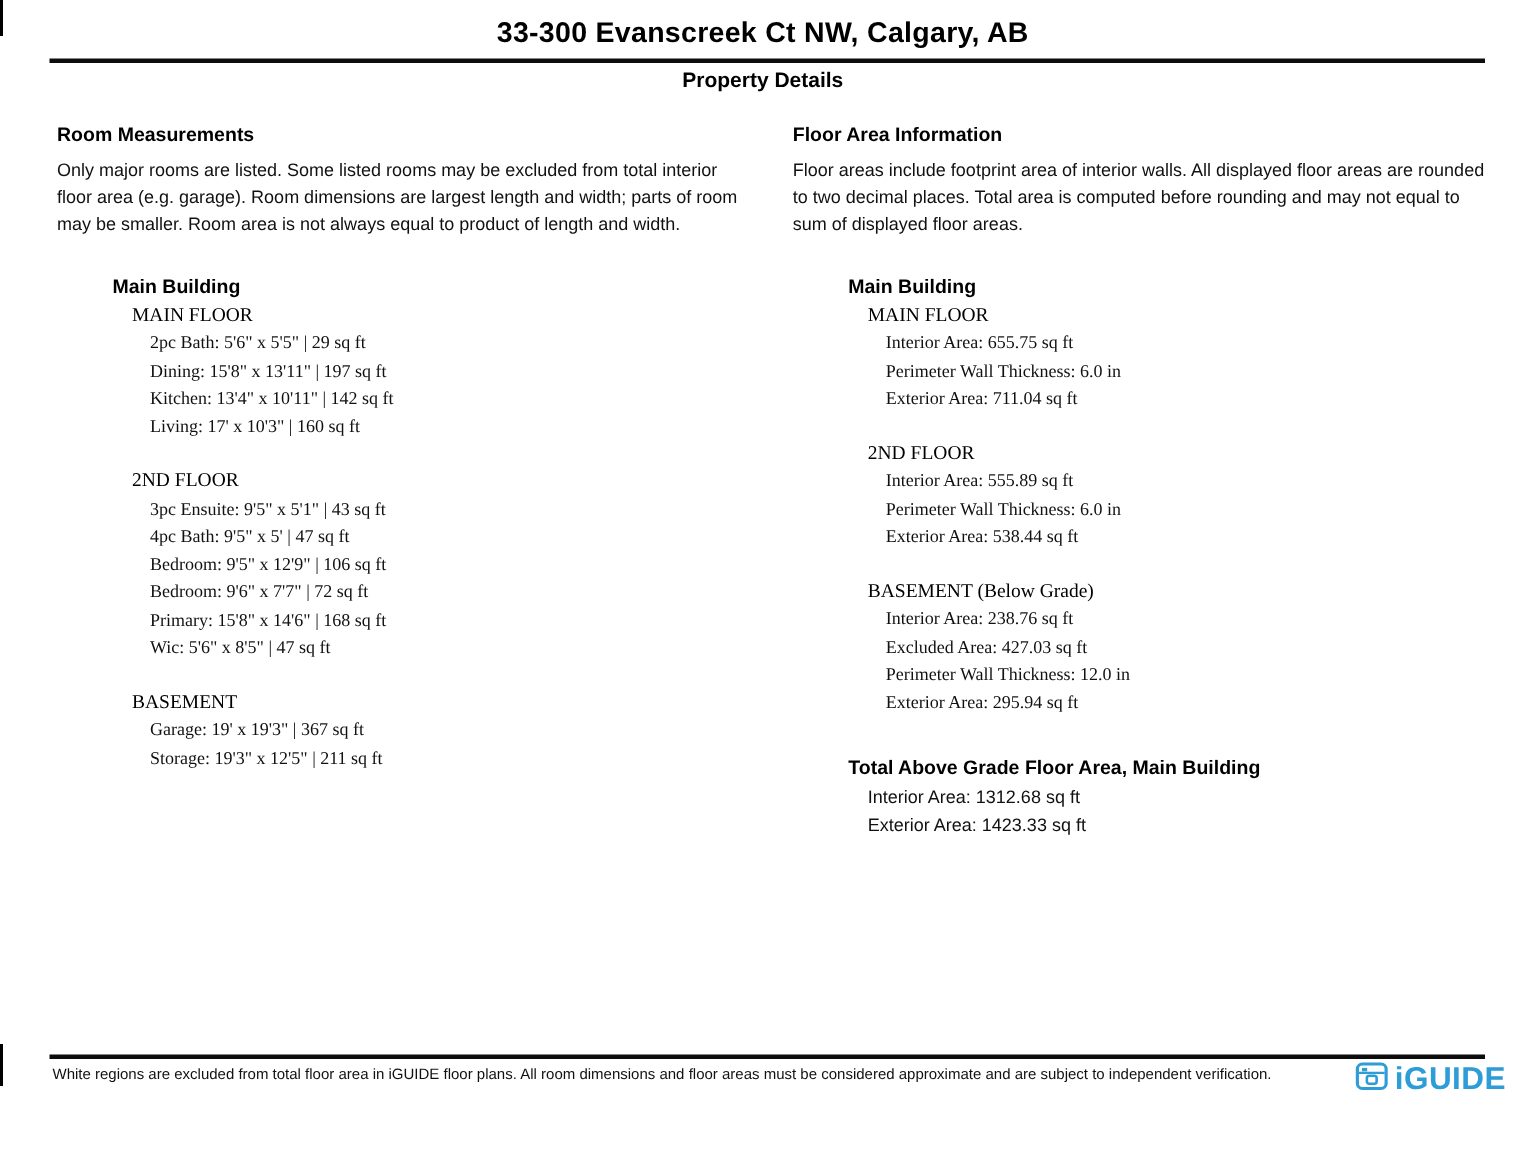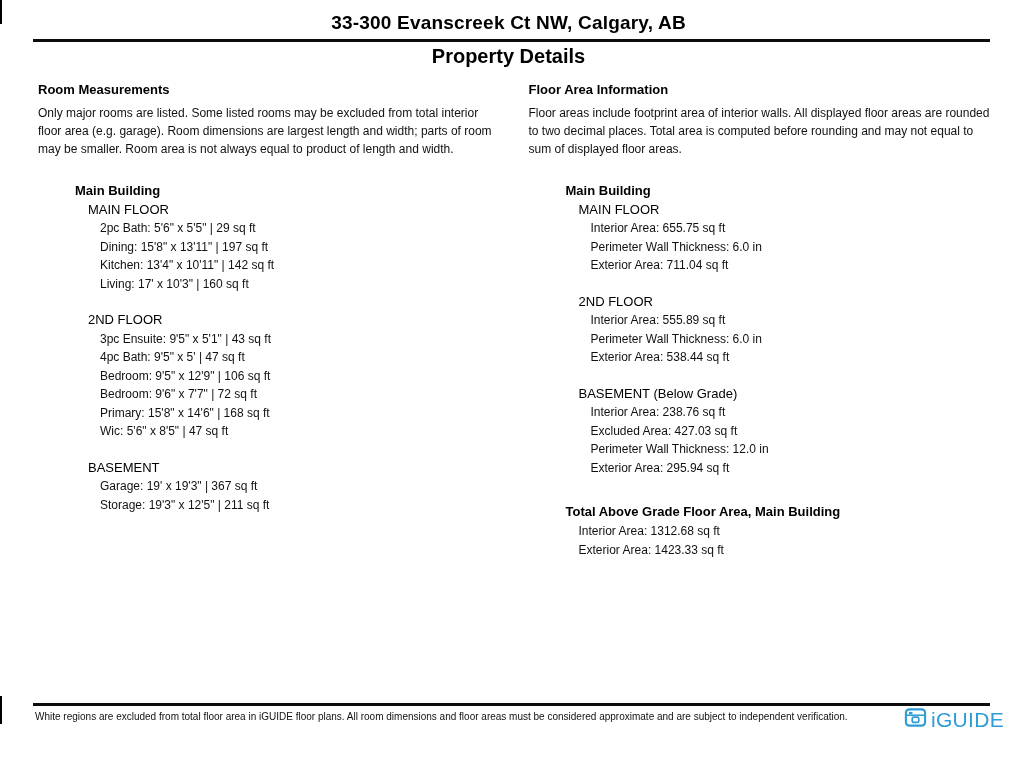--- a/index.html
+++ b/index.html
@@ -24,61 +24,61 @@
     text-align: center; font-size: 19px; font-weight: bold;
     letter-spacing: 0.2px;
   }
   .rule {
     position: absolute; left: 33px; width: 957px; height: 3px;
     background: #0d0d0d; top: 39px;
   }
   .rule.footer-rule { top: 703px; height: 2.5px; }
   .subtitle {
     position: absolute; top: 45px; left: 0; width: 100%;
-    text-align: center; font-size: 20px; font-weight: bold;
+    text-align: center; font-size: 14px; font-weight: bold;
   }
 
   
   .columns {
     position: absolute; top: 82px; left: 38px; width: 953px;
     display: flex;
     gap: 7px;
   }
   .col { }
   .col-left { width: 462px; }
   .col-right { width: 466px; margin-left: 25px; }
 
   .section-heading { font-size: 13px; font-weight: bold; margin-bottom: 7px; }
   .section-desc { font-size: 12px; line-height: 18px; color: #111; }
 
   .building { margin-top: 24px; padding-left: 37px; }
   .building-name { font-size: 13px; font-weight: bold; line-height: 18.5px; }
   .floors { }
-  .floor { margin-bottom: 18px; }
+  .floor { margin-bottom: 18px; font-family: Liberation Serif, serif; }
   .floor:last-child { margin-bottom: 0; }
   .floor-name { font-size: 13px; line-height: 18.5px; padding-left: 13px; }
   .floor-line { font-size: 12px; line-height: 18.5px; padding-left: 25px; color: #111; }
 
   .total-block { margin-top: 25px; padding-left: 37px; }
   .total-heading { font-size: 13px; font-weight: bold; line-height: 19px; margin-bottom: 1px; }
   .total-line { font-size: 12px; line-height: 18.5px; padding-left: 13px; color: #111; }
 
   
   .footer-text {
     position: absolute; top: 711px; left: 35px;
     font-size: 10px; color: #111;
   }
   .logo {
     position: absolute; top: 706px; right: 13px;
     display: flex; align-items: center; gap: 4px;
     color: #2E9CD6;
   }
   .logo-icon { display: inline-block; }
   .logo-text {
-    font-size: 21px; font-weight: normal; letter-spacing: 0.3px;
+    font-size: 21px; font-weight: bold; letter-spacing: 0.3px;
     line-height: 24px;
   }
 </style>
 </head>
 <body>
 
 <div class="page">
 
   <div class="edge-artifact top"></div>
   <div class="edge-artifact bottom"></div>

